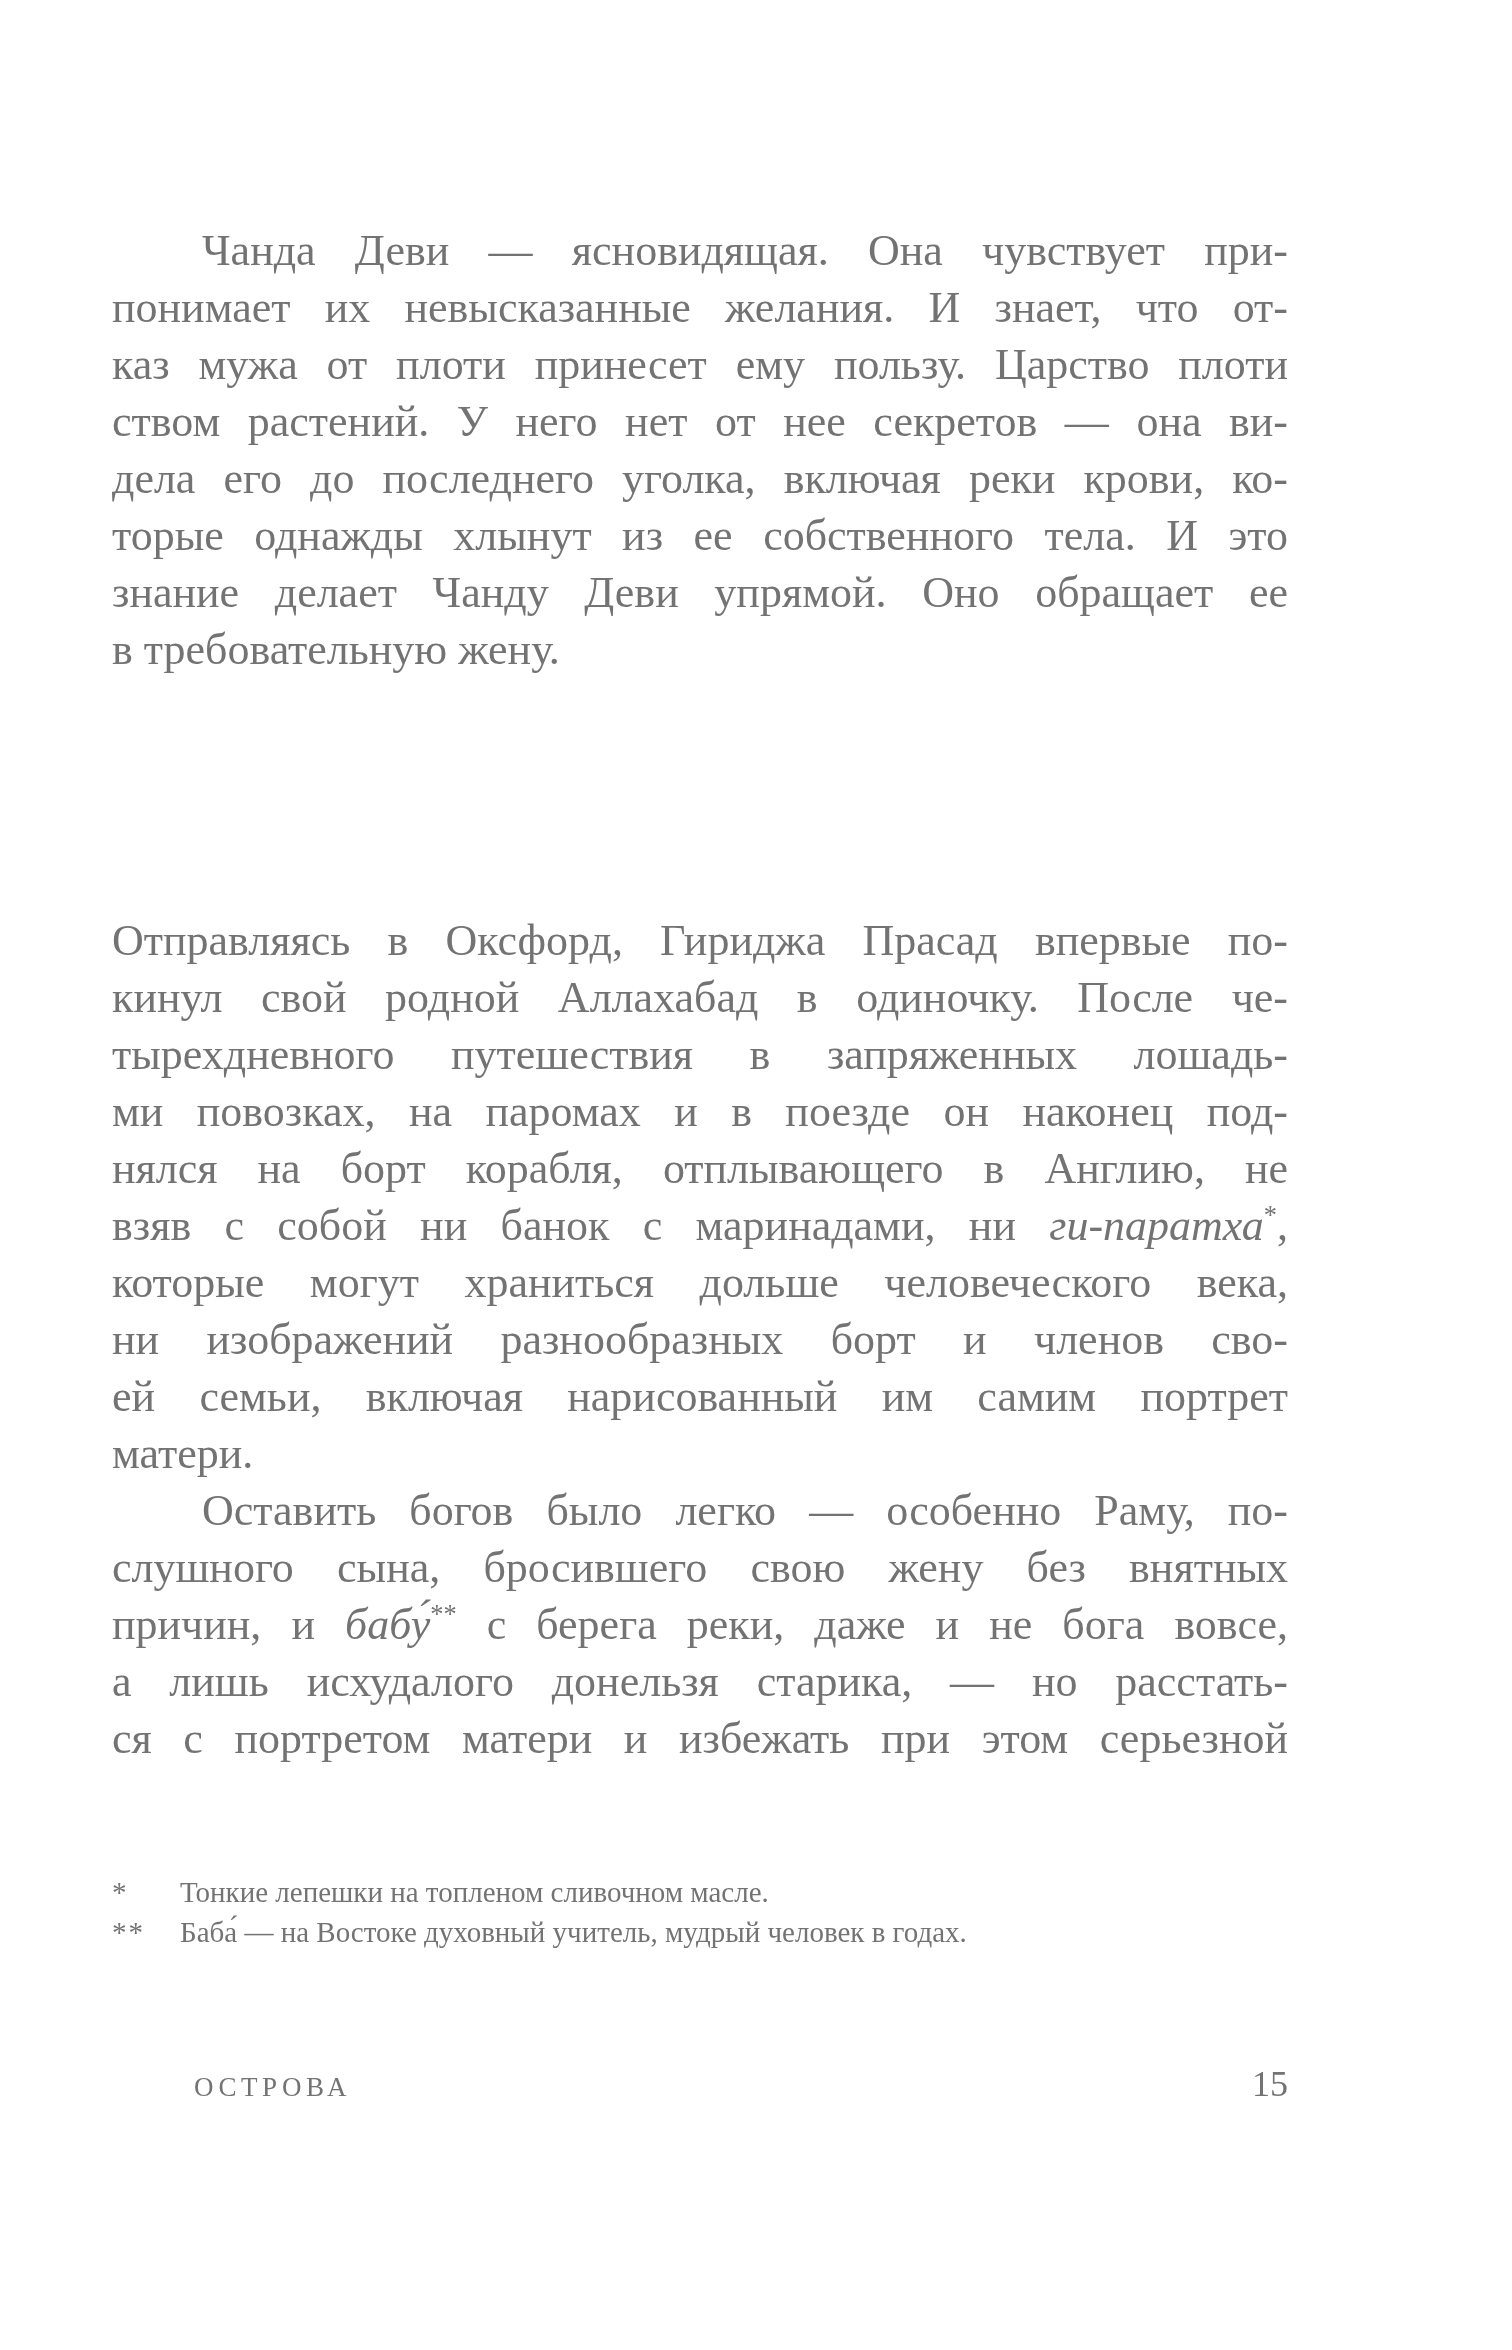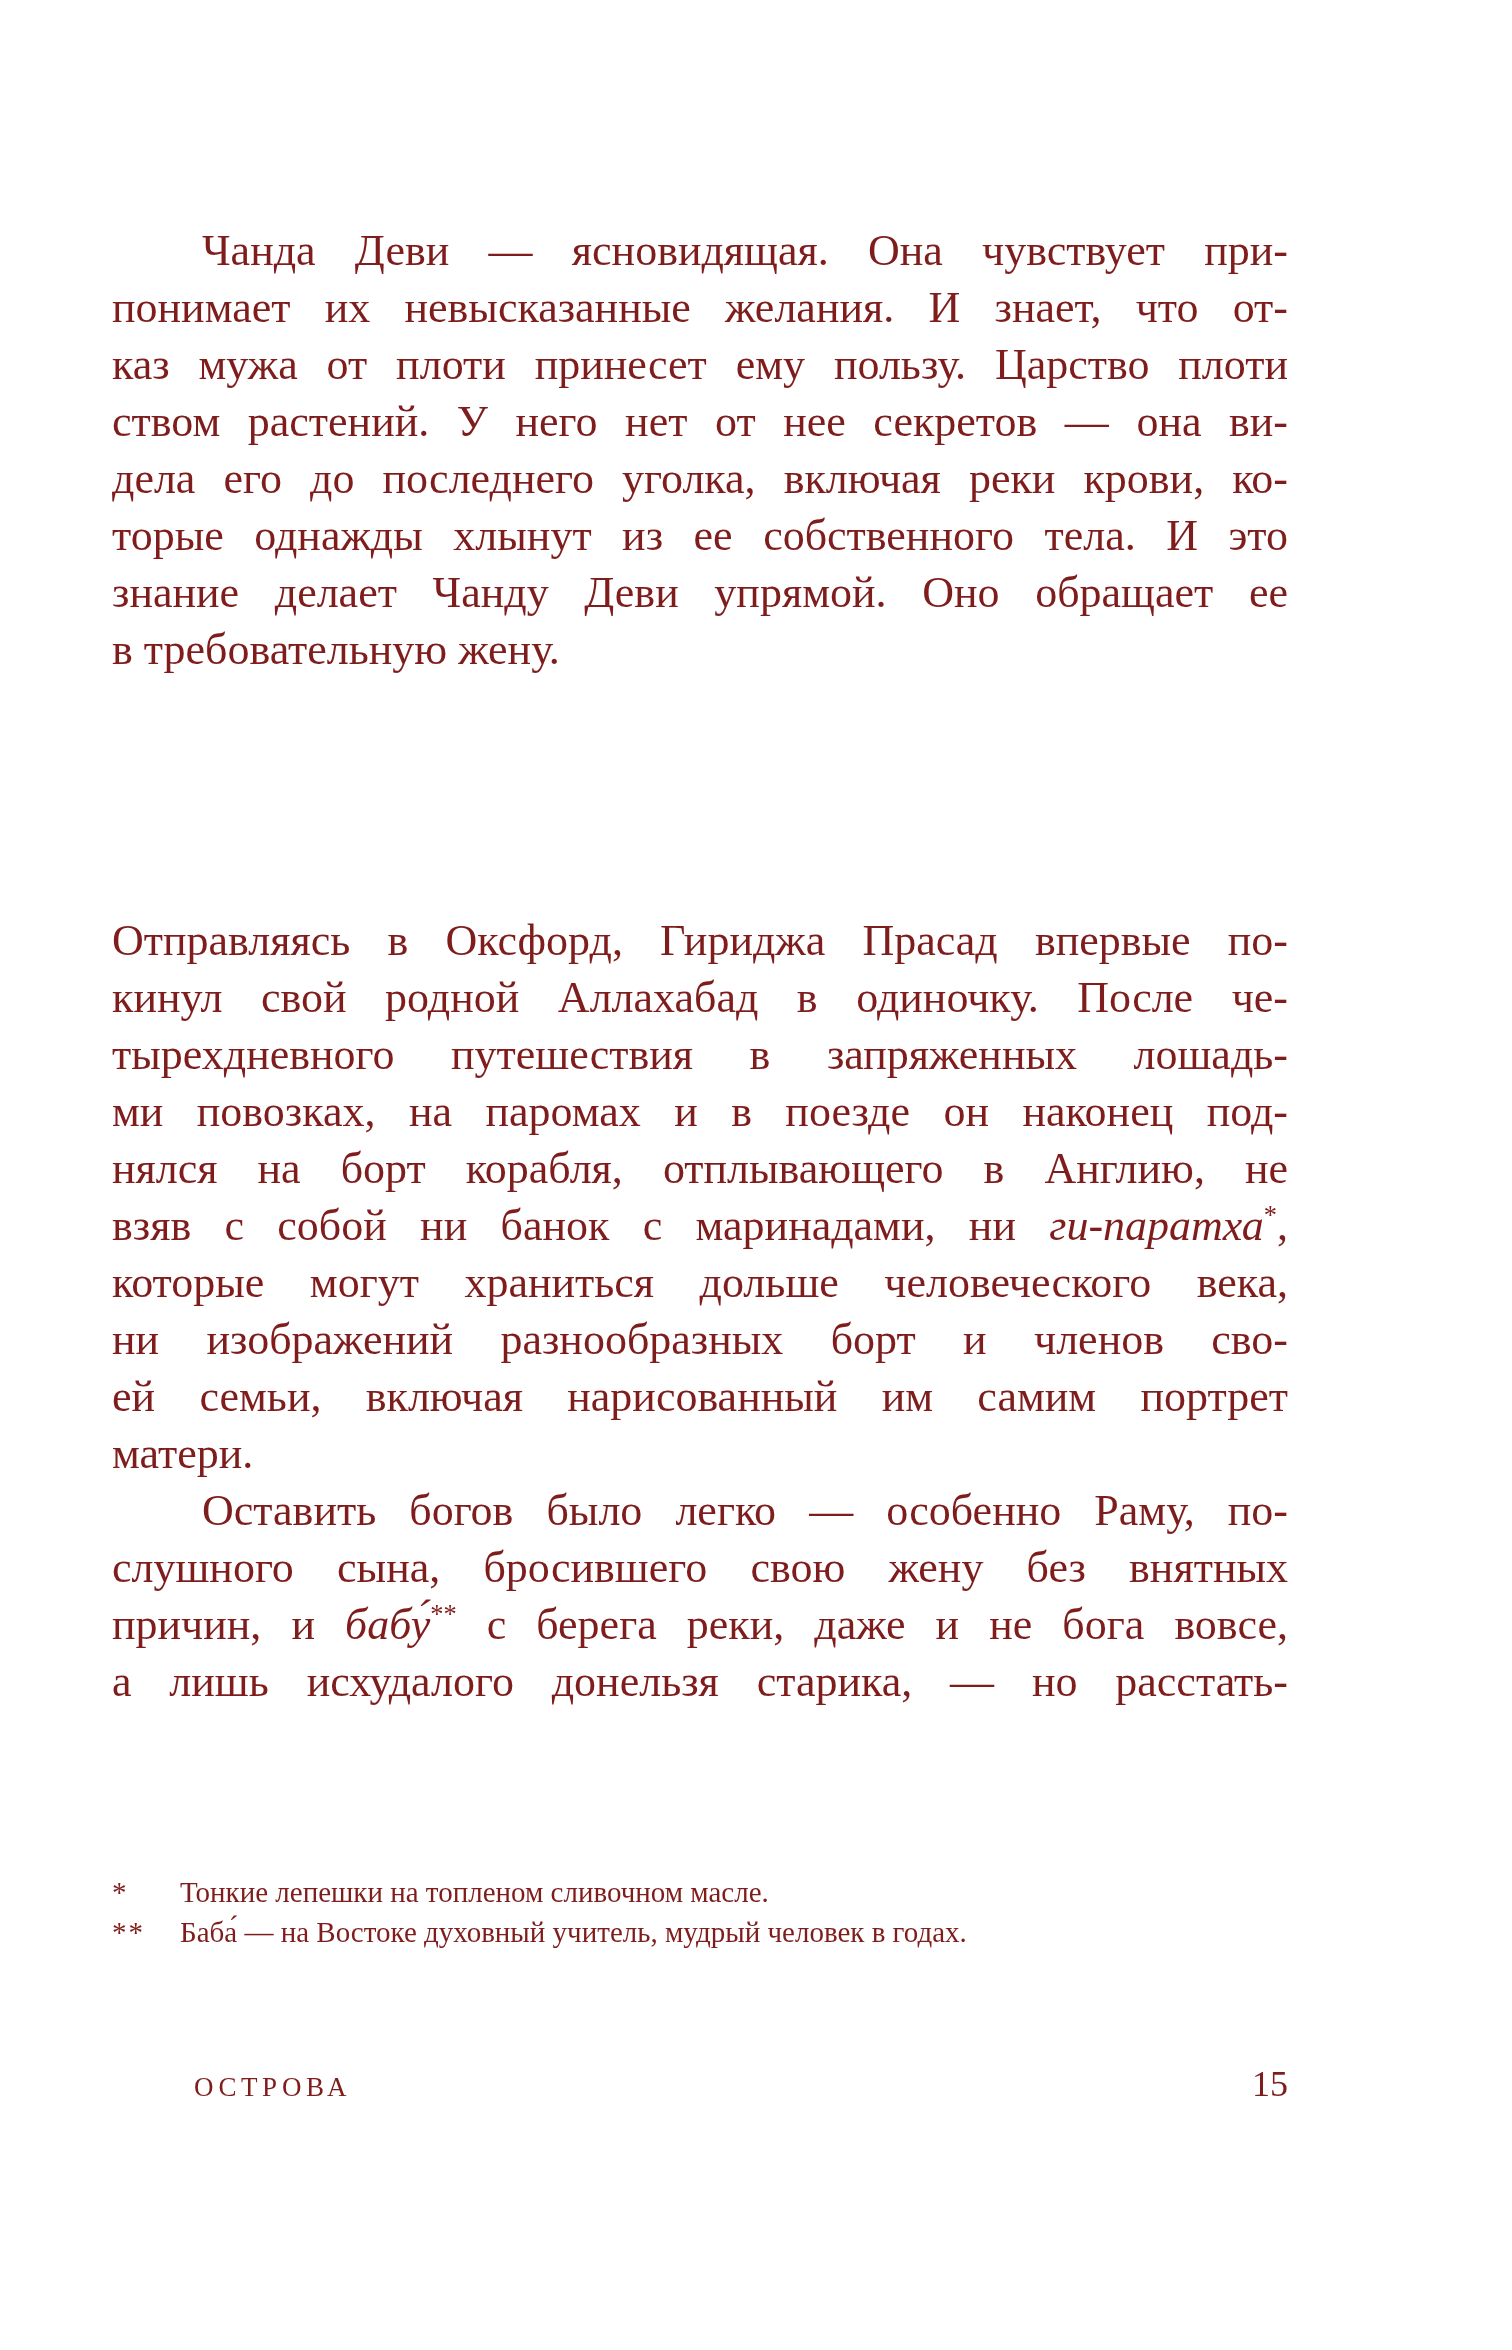--- a/index.html
+++ b/index.html
@@ -1,21 +1,21 @@
 <!DOCTYPE html>
 <html><head>
 <meta charset="utf-8">
 <style>
   html, body { margin: 0; padding: 0; background: #ffffff; }
   .page {
     position: relative;
     width: 1512px;
     height: 2350px;
     background: #ffffff;
-    color: #7f1d1d;
+    color: #737373;
     font-family: "Liberation Serif", serif;
     overflow: hidden;
   }
   .text-block {
     position: absolute;
     left: 112px;
     width: 1176px;
     font-size: 44px;
     line-height: 57px;
   }
@@ -96,20 +96,21 @@
     <div class="line">ни изображений разнообразных борт и членов сво-</div>
     <div class="line">ей семьи, включая нарисованный им самим портрет</div>
     <div class="line end">матери.</div>
   </div>
 
   <div class="text-block para-3">
     <div class="line indent">Оставить богов было легко — особенно Раму, по-</div>
     <div class="line">слушного сына, бросившего свою жену без внятных</div>
     <div class="line"><span>причин, и </span><i>бабу́</i><sup>**</sup><span> с берега реки, даже и не бога вовсе,</span></div>
     <div class="line">а лишь исхудалого донельзя старика, — но расстать-</div>
+    <div class="line">ся с портретом матери и избежать при этом серьезной</div>
   </div>
 
   <div class="footnotes">
     <div class="fn-row">
       <span class="fn-marker">*</span>
       <span class="fn-text">Тонкие лепешки на топленом сливочном масле.</span>
     </div>
     <div class="fn-row">
       <span class="fn-marker">**</span>
       <span class="fn-text">Баба́ — на Востоке духовный учитель, мудрый человек в годах.</span>

